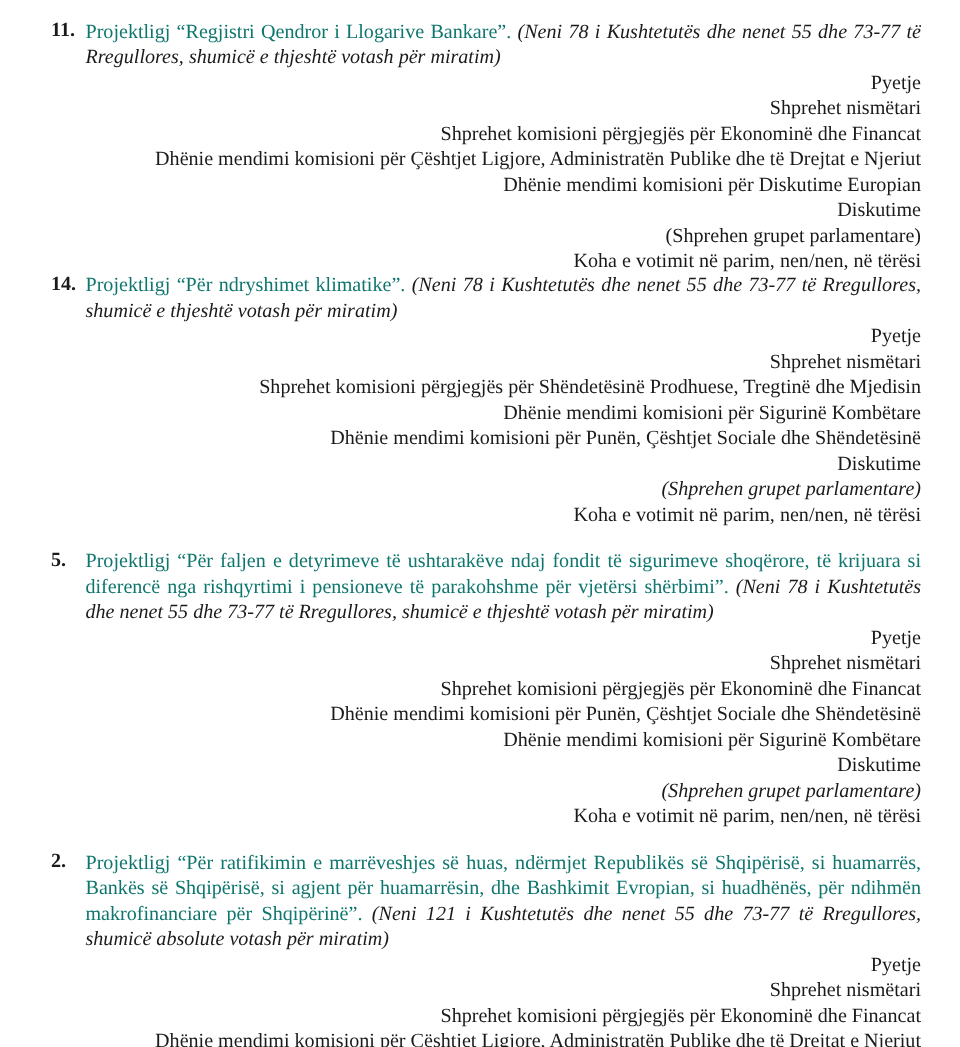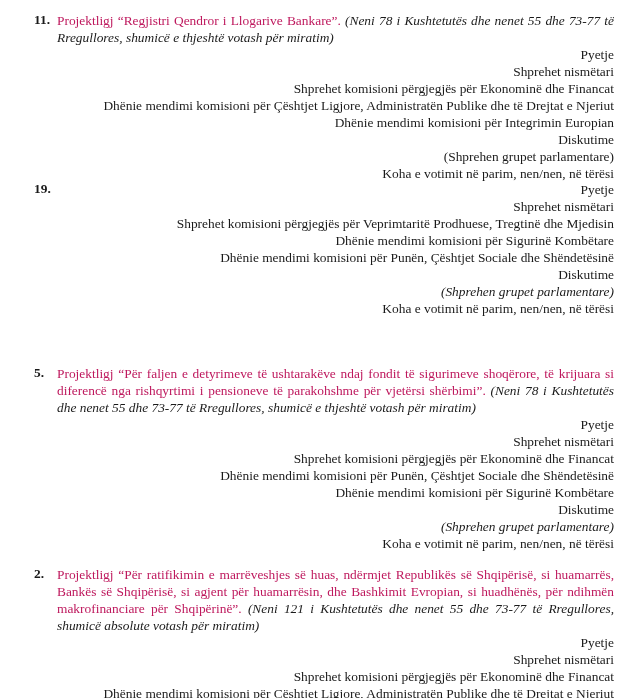--- a/index.html
+++ b/index.html
@@ -4,52 +4,53 @@
 <style>
   html, body { margin: 0; padding: 0; background: #ffffff; }
   body {
     width: 640px; height: 698px; overflow: hidden; position: relative;
     font-family: "Liberation Serif", serif; font-size: 13.4px; color: #1a1a1a;
   }
   .page { position: absolute; left: 0; top: 0; width: 640px; }
   .item { position: absolute; left: 34px; width: 580px; }
   .num { position: absolute; left: 0; top: 0; width: 22px; text-align: left; font-weight: bold; }
   .head { margin-left: 23px; line-height: 17px; text-align: justify; }
-  .title { color: #be185d; }
+  .title { color: #0f766e; }
   .ref { font-style: italic; }
   .steps { margin-left: 23px; text-align: right; }
   .step { line-height: 17px; white-space: nowrap; }
   .step.it { font-style: italic; }
 </style>
 </head>
 <body>
 
 <div class="page">
 
   <div class="item" style="top:12px;">
     <span class="num">11.</span>
     <div class="head"><span class="title">Projektligj “Regjistri Qendror i Llogarive Bankare”.</span><span class="ref"> (Neni 78 i Kushtetutës dhe nenet 55 dhe 73-77 të Rregullores, shumicë e thjeshtë votash për miratim)</span></div>
     <div class="steps">
         <div class="step">Pyetje</div>
         <div class="step">Shprehet nismëtari</div>
         <div class="step">Shprehet komisioni përgjegjës për Ekonominë dhe Financat</div>
         <div class="step">Dhënie mendimi komisioni për Çështjet Ligjore, Administratën Publike dhe të Drejtat e Njeriut</div>
-        <div class="step">Dhënie mendimi komisioni për Integrimin Europian</div>
+        <div class="step">Dhënie mendimi komisioni për Diskutime Europian</div>
         <div class="step">Diskutime</div>
         <div class="step">(Shprehen grupet parlamentare)</div>
         <div class="step">Koha e votimit në parim, nen/nen, në tërësi</div>
       </div>
   </div>
 
   <div class="item" style="top:181px;">
-    <span class="num">19.</span>
+    <span class="num">14.</span>
+    <div class="head"><span class="title">Projektligj “Për ndryshimet klimatike”.</span><span class="ref"> (Neni 78 i Kushtetutës dhe nenet 55 dhe 73-77 të Rregullores, shumicë e thjeshtë votash për miratim)</span></div>
     <div class="steps">
         <div class="step">Pyetje</div>
         <div class="step">Shprehet nismëtari</div>
-        <div class="step">Shprehet komisioni përgjegjës për Veprimtaritë Prodhuese, Tregtinë dhe Mjedisin</div>
+        <div class="step">Shprehet komisioni përgjegjës për Shëndetësinë Prodhuese, Tregtinë dhe Mjedisin</div>
         <div class="step">Dhënie mendimi komisioni për Sigurinë Kombëtare</div>
         <div class="step">Dhënie mendimi komisioni për Punën, Çështjet Sociale dhe Shëndetësinë</div>
         <div class="step">Diskutime</div>
         <div class="step it">(Shprehen grupet parlamentare)</div>
         <div class="step">Koha e votimit në parim, nen/nen, në tërësi</div>
       </div>
   </div>
 
   <div class="item" style="top:365px;">
     <span class="num">5.</span>

